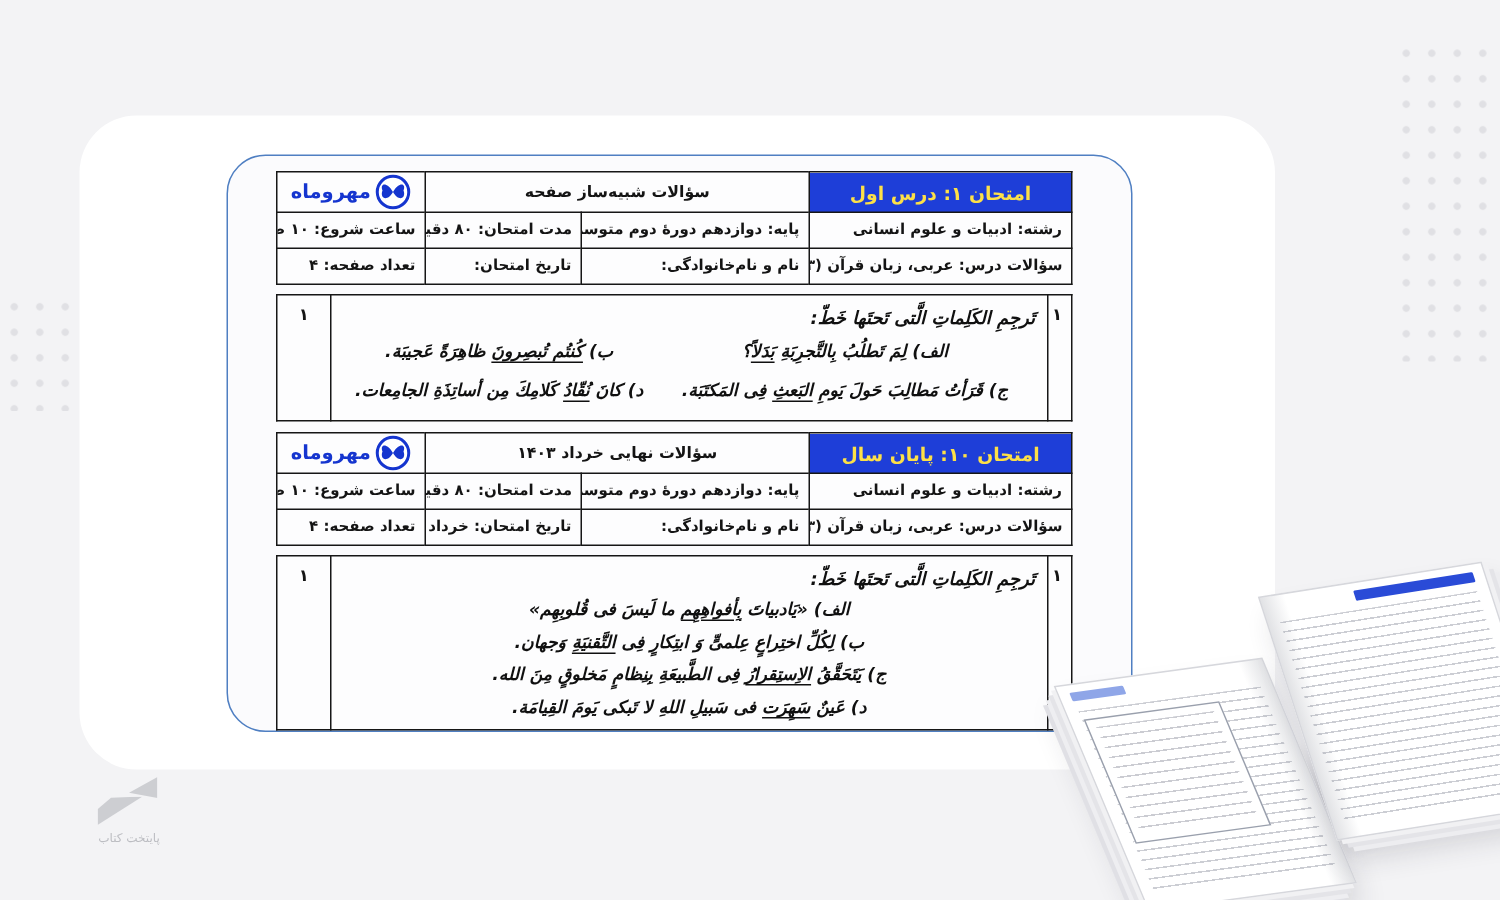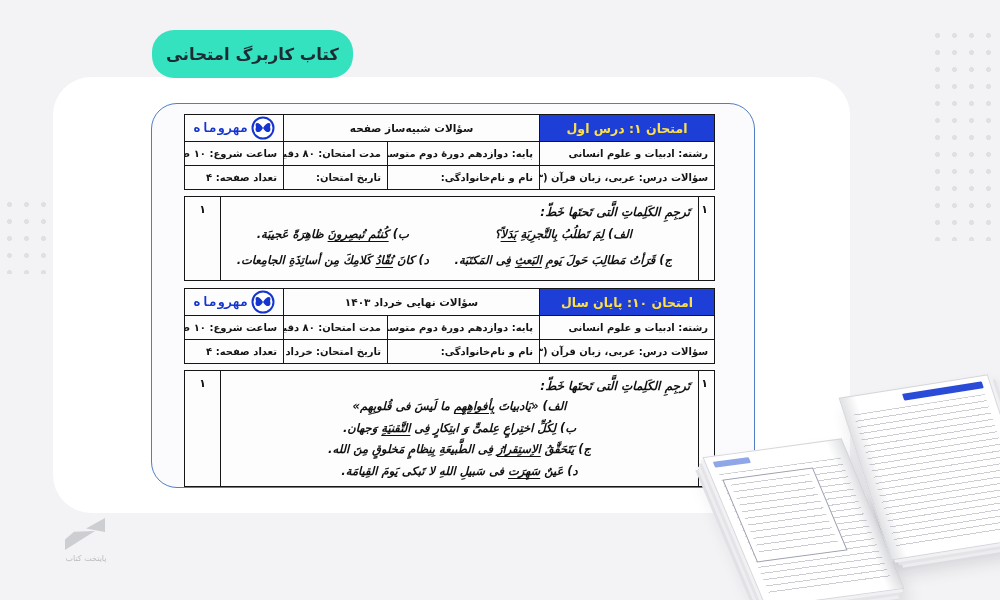--- a/index.html
+++ b/index.html
@@ -35,21 +35,21 @@
 
   table { border-collapse:collapse; table-layout:fixed; width:530px; direction:rtl; }
   td { border:1.6px solid #161616; background:#fdfdfe; font-weight:bold; color:#141414;
        font-size:10px; padding:0 6px; text-align:right; overflow:hidden; white-space:nowrap; }
   .hdr tr.r1 td { height:27px; }
   .hdr tr.r2 td, .hdr tr.r3 td { height:24px; }
 
   .t-title { background:#1e3ed8; color:#fde047; text-align:center; font-size:12.5px; }
   .t-sub   { text-align:center; font-size:10.5px; }
   .t-logo  { text-align:center; padding:0 3px; }
-  .logo-wrap { display:flex; align-items:center; justify-content:center; gap:3px; direction:rtl;font-family:Liberation Mono, monospace; }
+  .logo-wrap { display:flex; align-items:center; justify-content:center; gap:3px; direction:rtl; }
   .logo-wrap .brand-text { color:#1535cf; font-size:13px; font-weight:bold; }
 
   .qtbl td { vertical-align:top; white-space:normal; }
   .q-num   { text-align:center; font-size:11px; padding-top:6px; }
   .q-score { text-align:center; font-size:11px; padding-top:6px; }
   .q-text  { padding:5px 8px 4px 8px;font-style:italic; }
   .qtbl-1 tr td { height:84px; }
   .qtbl-2 tr td { height:112px; }
 
   .prompt { font-size:12px; font-weight:bold; text-align:right; line-height:20px; color:#101010; }
@@ -105,23 +105,20 @@
 </head>
 <body>
 
 <div class="stage">
 
   <div class="dots dots-right"></div>
   <div class="dots dots-left"></div>
 
   <div class="panel"></div>
 
-  <div class="badge">
-    <span>کتاب کاربرگ امتحانی</span>
-  </div>
 
   <div class="paper" dir="rtl">
 
     <div class="exam exam-1">
       <table class="hdr">
         <colgroup>
             <col style="width:175px">
             <col style="width:152px">
             <col style="width:104px">
             <col style="width:99px">

